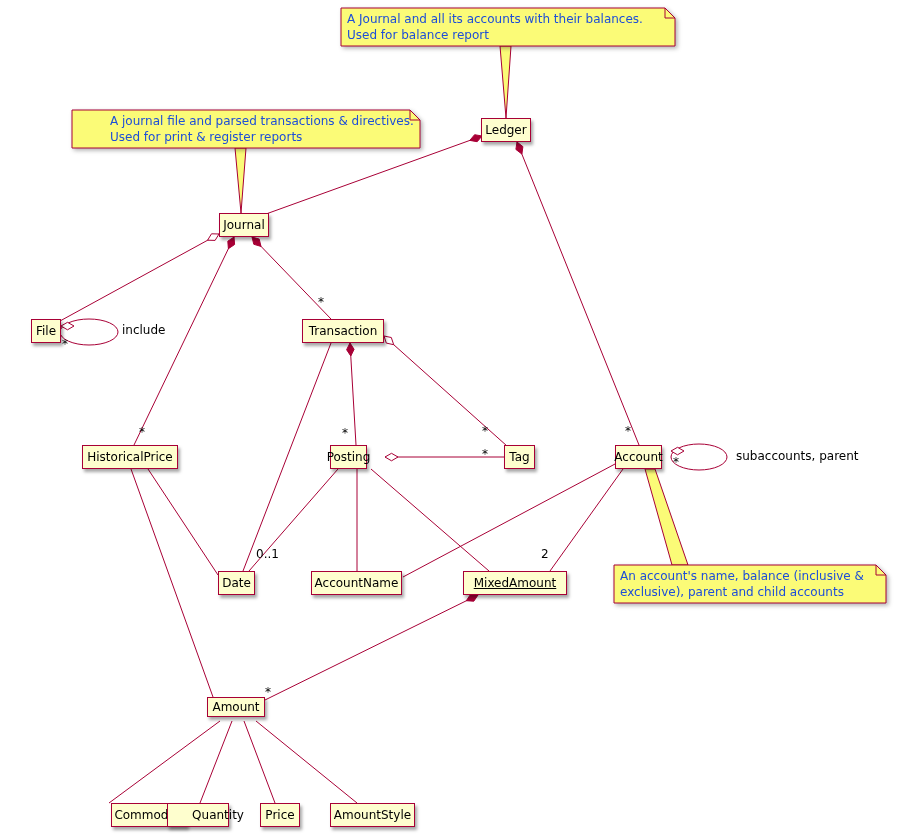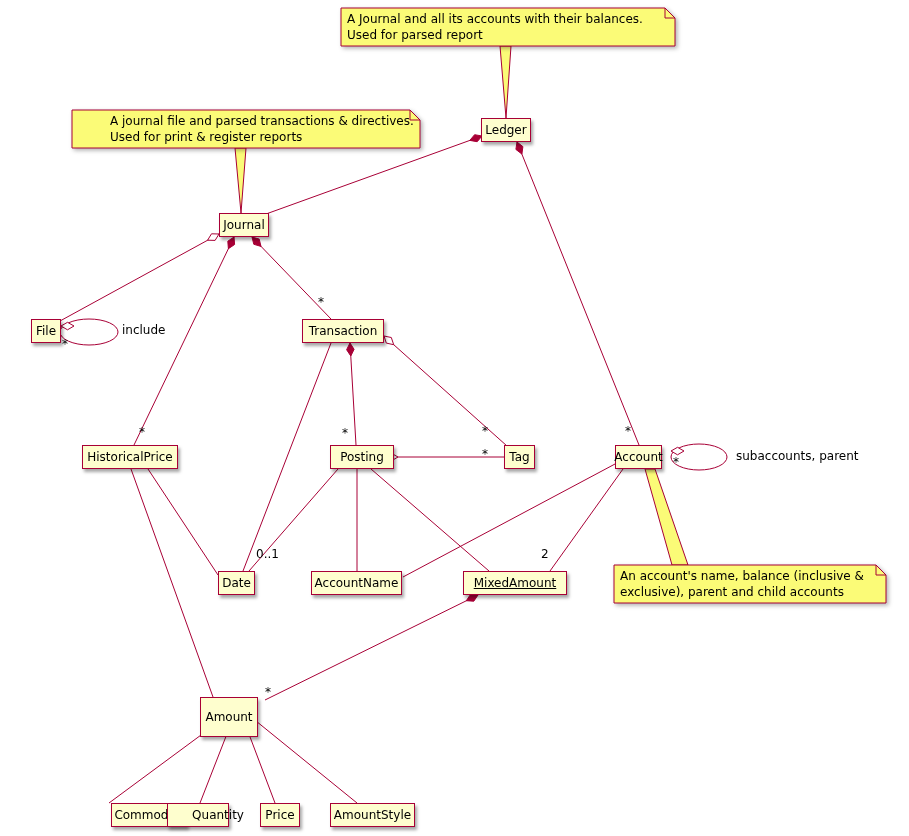--- a/index.html
+++ b/index.html
@@ -23,21 +23,21 @@
     font-size: 12px; color: #000;
     box-shadow: 2px 3px 3px rgba(0,0,0,0.35);
     white-space: nowrap;
     text-align: center;
   }
   .note-text {
     position: absolute;
     box-sizing: border-box;
     padding: 3px 6px;
     font-size: 12px; line-height: 16px;
-    color: #000000;
+    color: #1d4ed8;
     white-space: pre;
   }
   .edge-label {
     position: absolute;
     font-size: 12px; color: #000;
     white-space: pre;
   }
 </style>
 </head>
 <body>
@@ -81,57 +81,57 @@
       <polygon points="61.0,326.0 67.5,329.8 74.0,326.0 67.5,322.3" fill="#FFFFFF" stroke="#A80036" stroke-width="1"></polygon>
       <ellipse cx="699" cy="457" rx="28" ry="13" fill="none" stroke="#A80036" stroke-width="1"></ellipse>
       <polygon points="671.0,451.0 677.5,454.8 684.0,451.0 677.5,447.3" fill="#FFFFFF" stroke="#A80036" stroke-width="1"></polygon>
       <polygon points="341,8 665,8 675,18 675,46 341,46" fill="#FBFB77" stroke="#A80036" stroke-width="1" style="filter: drop-shadow(2px 2px 2px rgba(0,0,0,0.3))"></polygon>
       <polyline points="665,8 665,18 675,18" fill="none" stroke="#A80036" stroke-width="1"></polyline>
       <polygon points="72,110 410,110 420,120 420,148 72,148" fill="#FBFB77" stroke="#A80036" stroke-width="1" style="filter: drop-shadow(2px 2px 2px rgba(0,0,0,0.3))"></polygon>
       <polyline points="410,110 410,120 420,120" fill="none" stroke="#A80036" stroke-width="1"></polyline>
       <polygon points="614,565 876,565 886,575 886,603 614,603" fill="#FBFB77" stroke="#A80036" stroke-width="1" style="filter: drop-shadow(2px 2px 2px rgba(0,0,0,0.3))"></polygon>
       <polyline points="876,565 876,575 886,575" fill="none" stroke="#A80036" stroke-width="1"></polyline>
     </svg>
-    <div class="note-text" style="left: 341px; top: 8px; width: 334px;"><span style="display: block;">A Journal and all its accounts with their balances.</span><span style="display: block;">Used for parsed report</span></div>
+    <div class="note-text" style="left: 341px; top: 8px; width: 334px;"><span style="display: block;">A Journal and all its accounts with their balances.</span><span style="display: block;">Used for balance report</span></div>
     <div class="note-text" style="left: 72px; top: 110px; width: 348px; margin-left: 32px;"><span style="display: block;">A journal file and parsed transactions &amp; directives.</span><span style="display: block;">Used for print &amp; register reports</span></div>
     <div class="note-text" style="left: 614px; top: 565px; width: 272px;"><span style="display: block;">An account's name, balance (inclusive &amp;</span><span style="display: block;">exclusive), parent and child accounts</span></div>
     <div class="node" style="left: 481px; top: 118px; width: 50px; height: 24px;">
       <span>Ledger</span>
     </div>
     <div class="node" style="left: 219px; top: 213px; width: 50px; height: 24px;">
       <span>Journal</span>
     </div>
     <div class="node" style="left: 31px; top: 319px; width: 30px; height: 24px;">
       <span>File</span>
     </div>
     <div class="node" style="left: 302px; top: 319px; width: 82px; height: 24px;">
       <span>Transaction</span>
     </div>
     <div class="node" style="left: 82px; top: 445px; width: 96px; height: 24px;">
       <span>HistoricalPrice</span>
     </div>
-    <div class="node" style="left: 330px; top: 445px; width: 64px; height: 24px;">
+    <div class="node" style="left: 330px; top: 445px; width: 37px; height: 24px;">
       <span>Posting</span>
     </div>
     <div class="node" style="left: 504px; top: 445px; width: 31px; height: 24px;">
       <span>Tag</span>
     </div>
     <div class="node" style="left: 615px; top: 445px; width: 47px; height: 24px;">
       <span>Account</span>
     </div>
     <div class="node" style="left: 218px; top: 571px; width: 37px; height: 24px;">
       <span>Date</span>
     </div>
     <div class="node" style="left: 311px; top: 571px; width: 91px; height: 24px;">
       <span>AccountName</span>
     </div>
     <div class="node" style="left: 463px; top: 571px; width: 104px; height: 24px; text-decoration: underline;">
       <span>MixedAmount</span>
     </div>
-    <div class="node" style="left: 200px; top: 697px; width: 58px; height: 40px;">
+    <div class="node" style="left: 207px; top: 697px; width: 58px; height: 20px;">
       <span>Amount</span>
     </div>
     <div class="node" style="left: 64px; top: 803px; width: 76px; height: 24px; margin-left: 47px;">
       <span>Commodity</span>
     </div>
     <div class="node" style="left: 167px; top: 803px; width: 62px; height: 24px; padding-left: 40px;">
       <span>Quantity</span>
     </div>
     <div class="node" style="left: 260px; top: 803px; width: 40px; height: 24px;">
       <span>Price</span>

